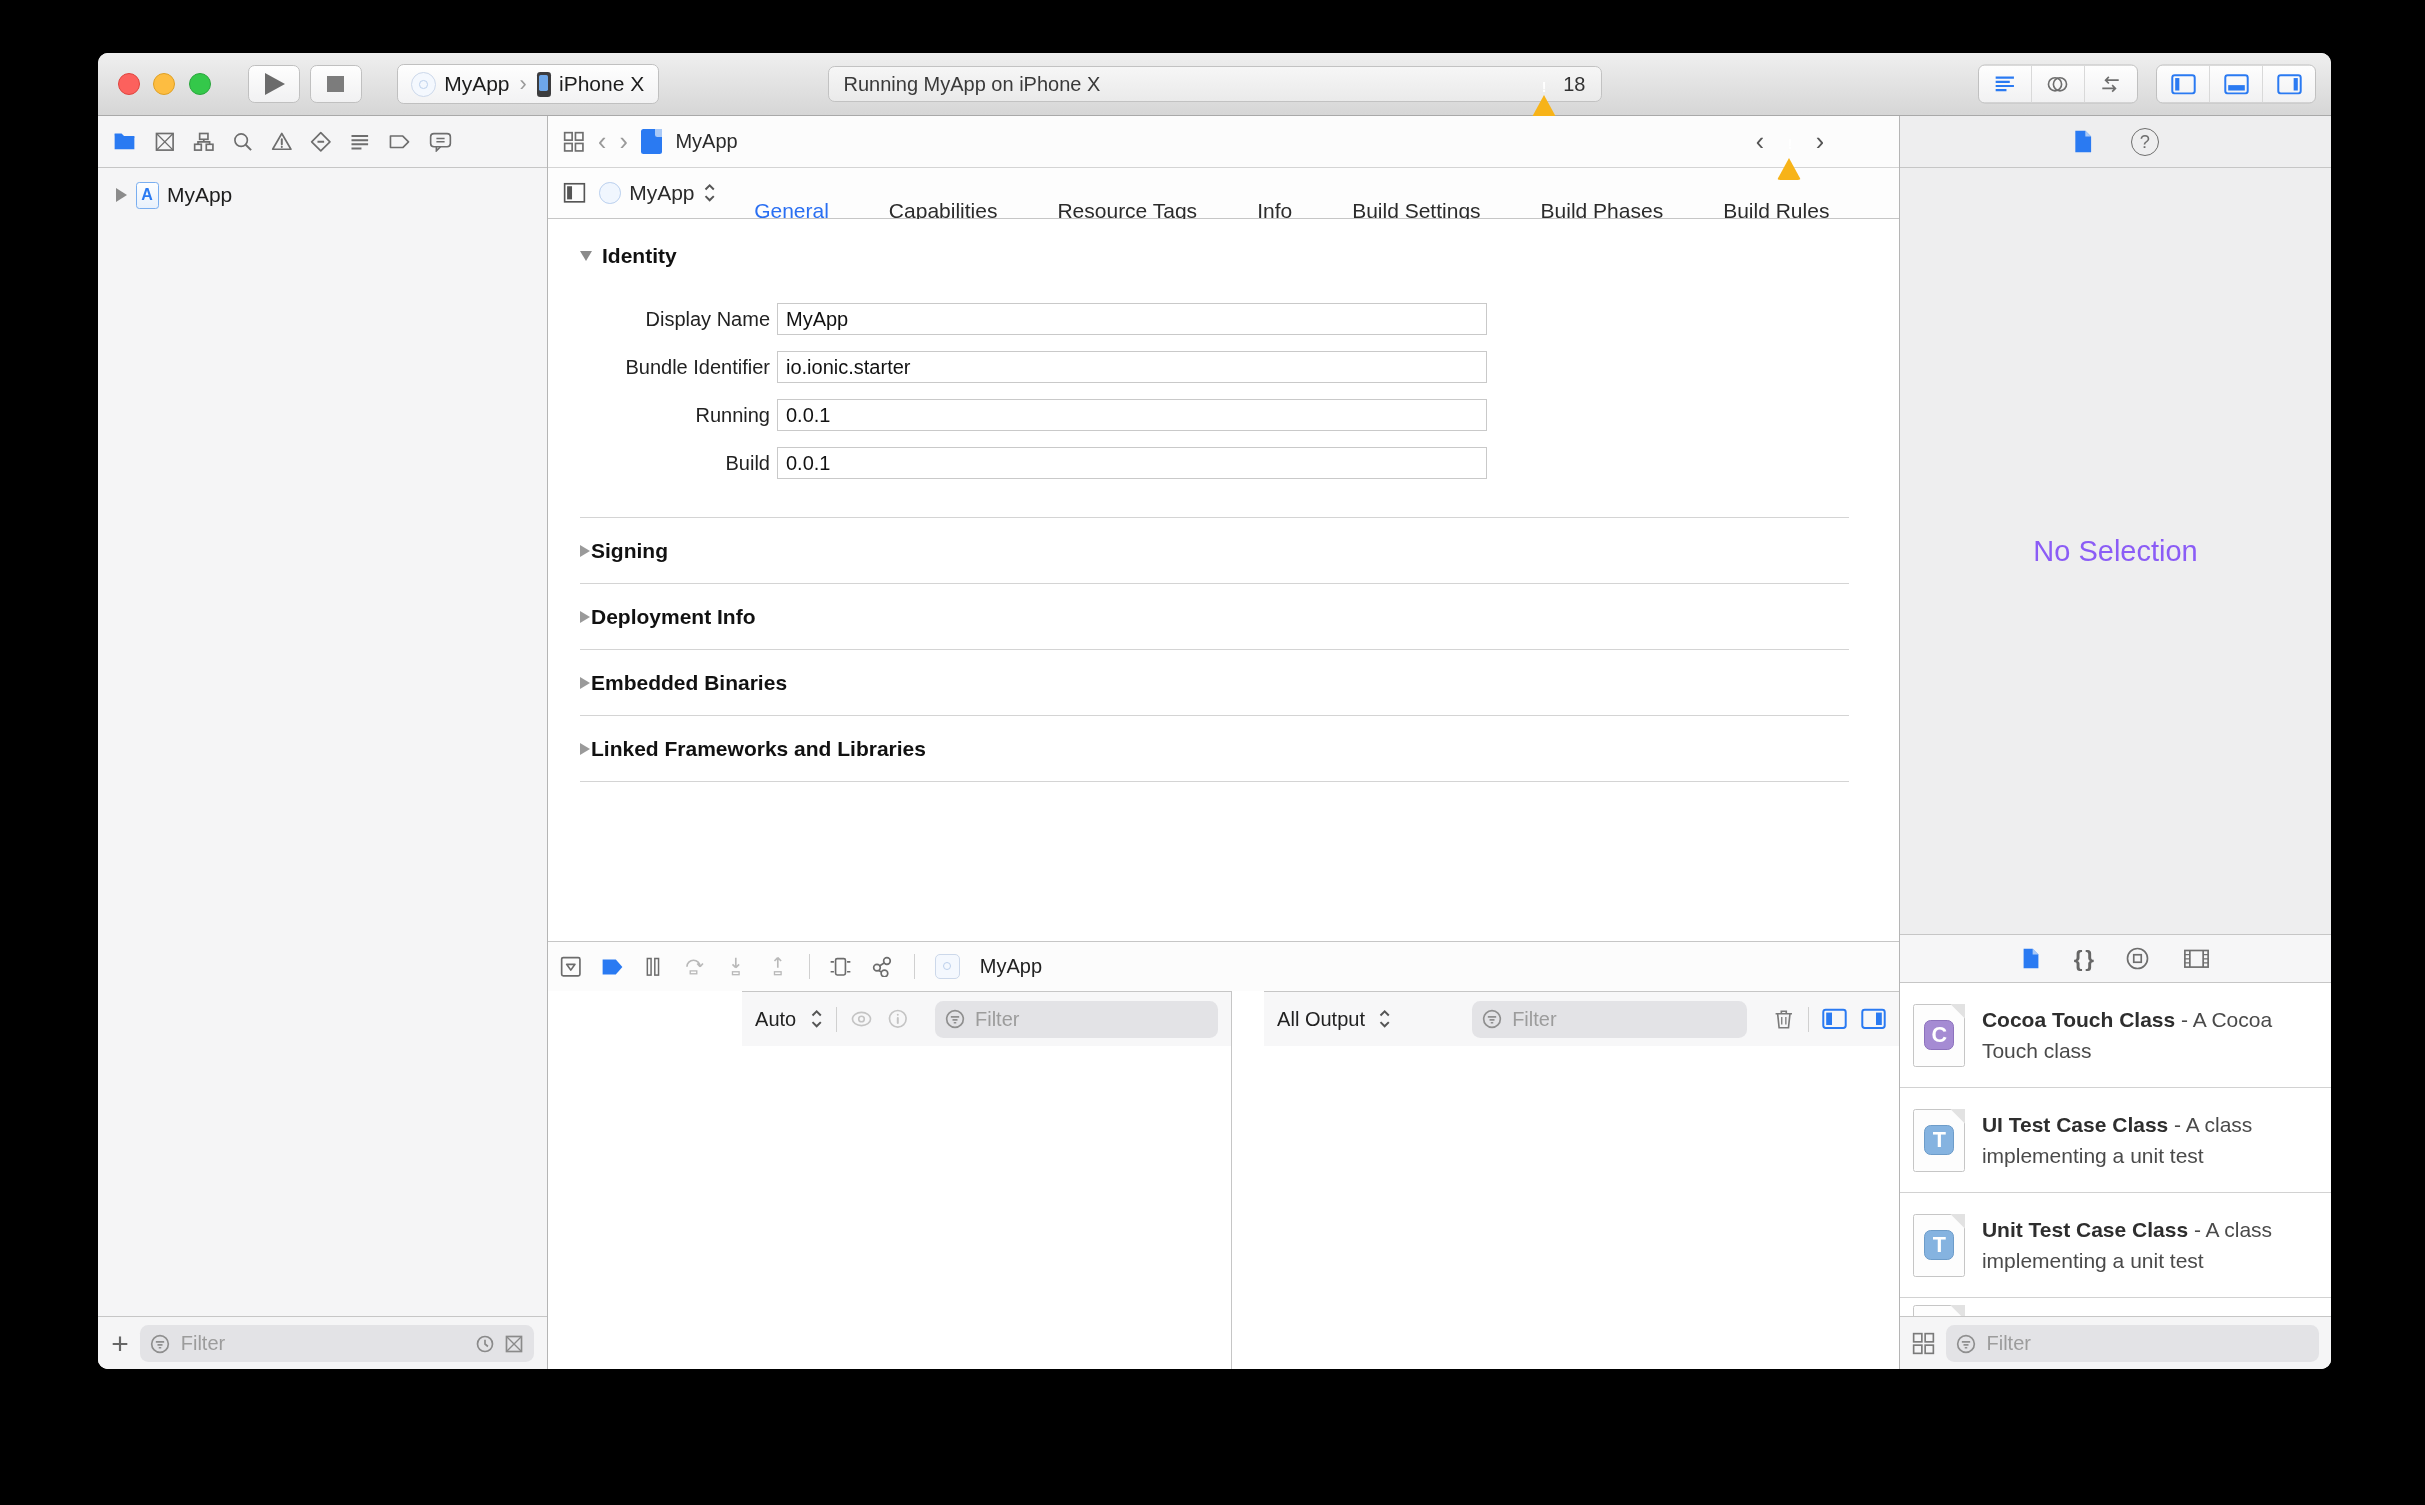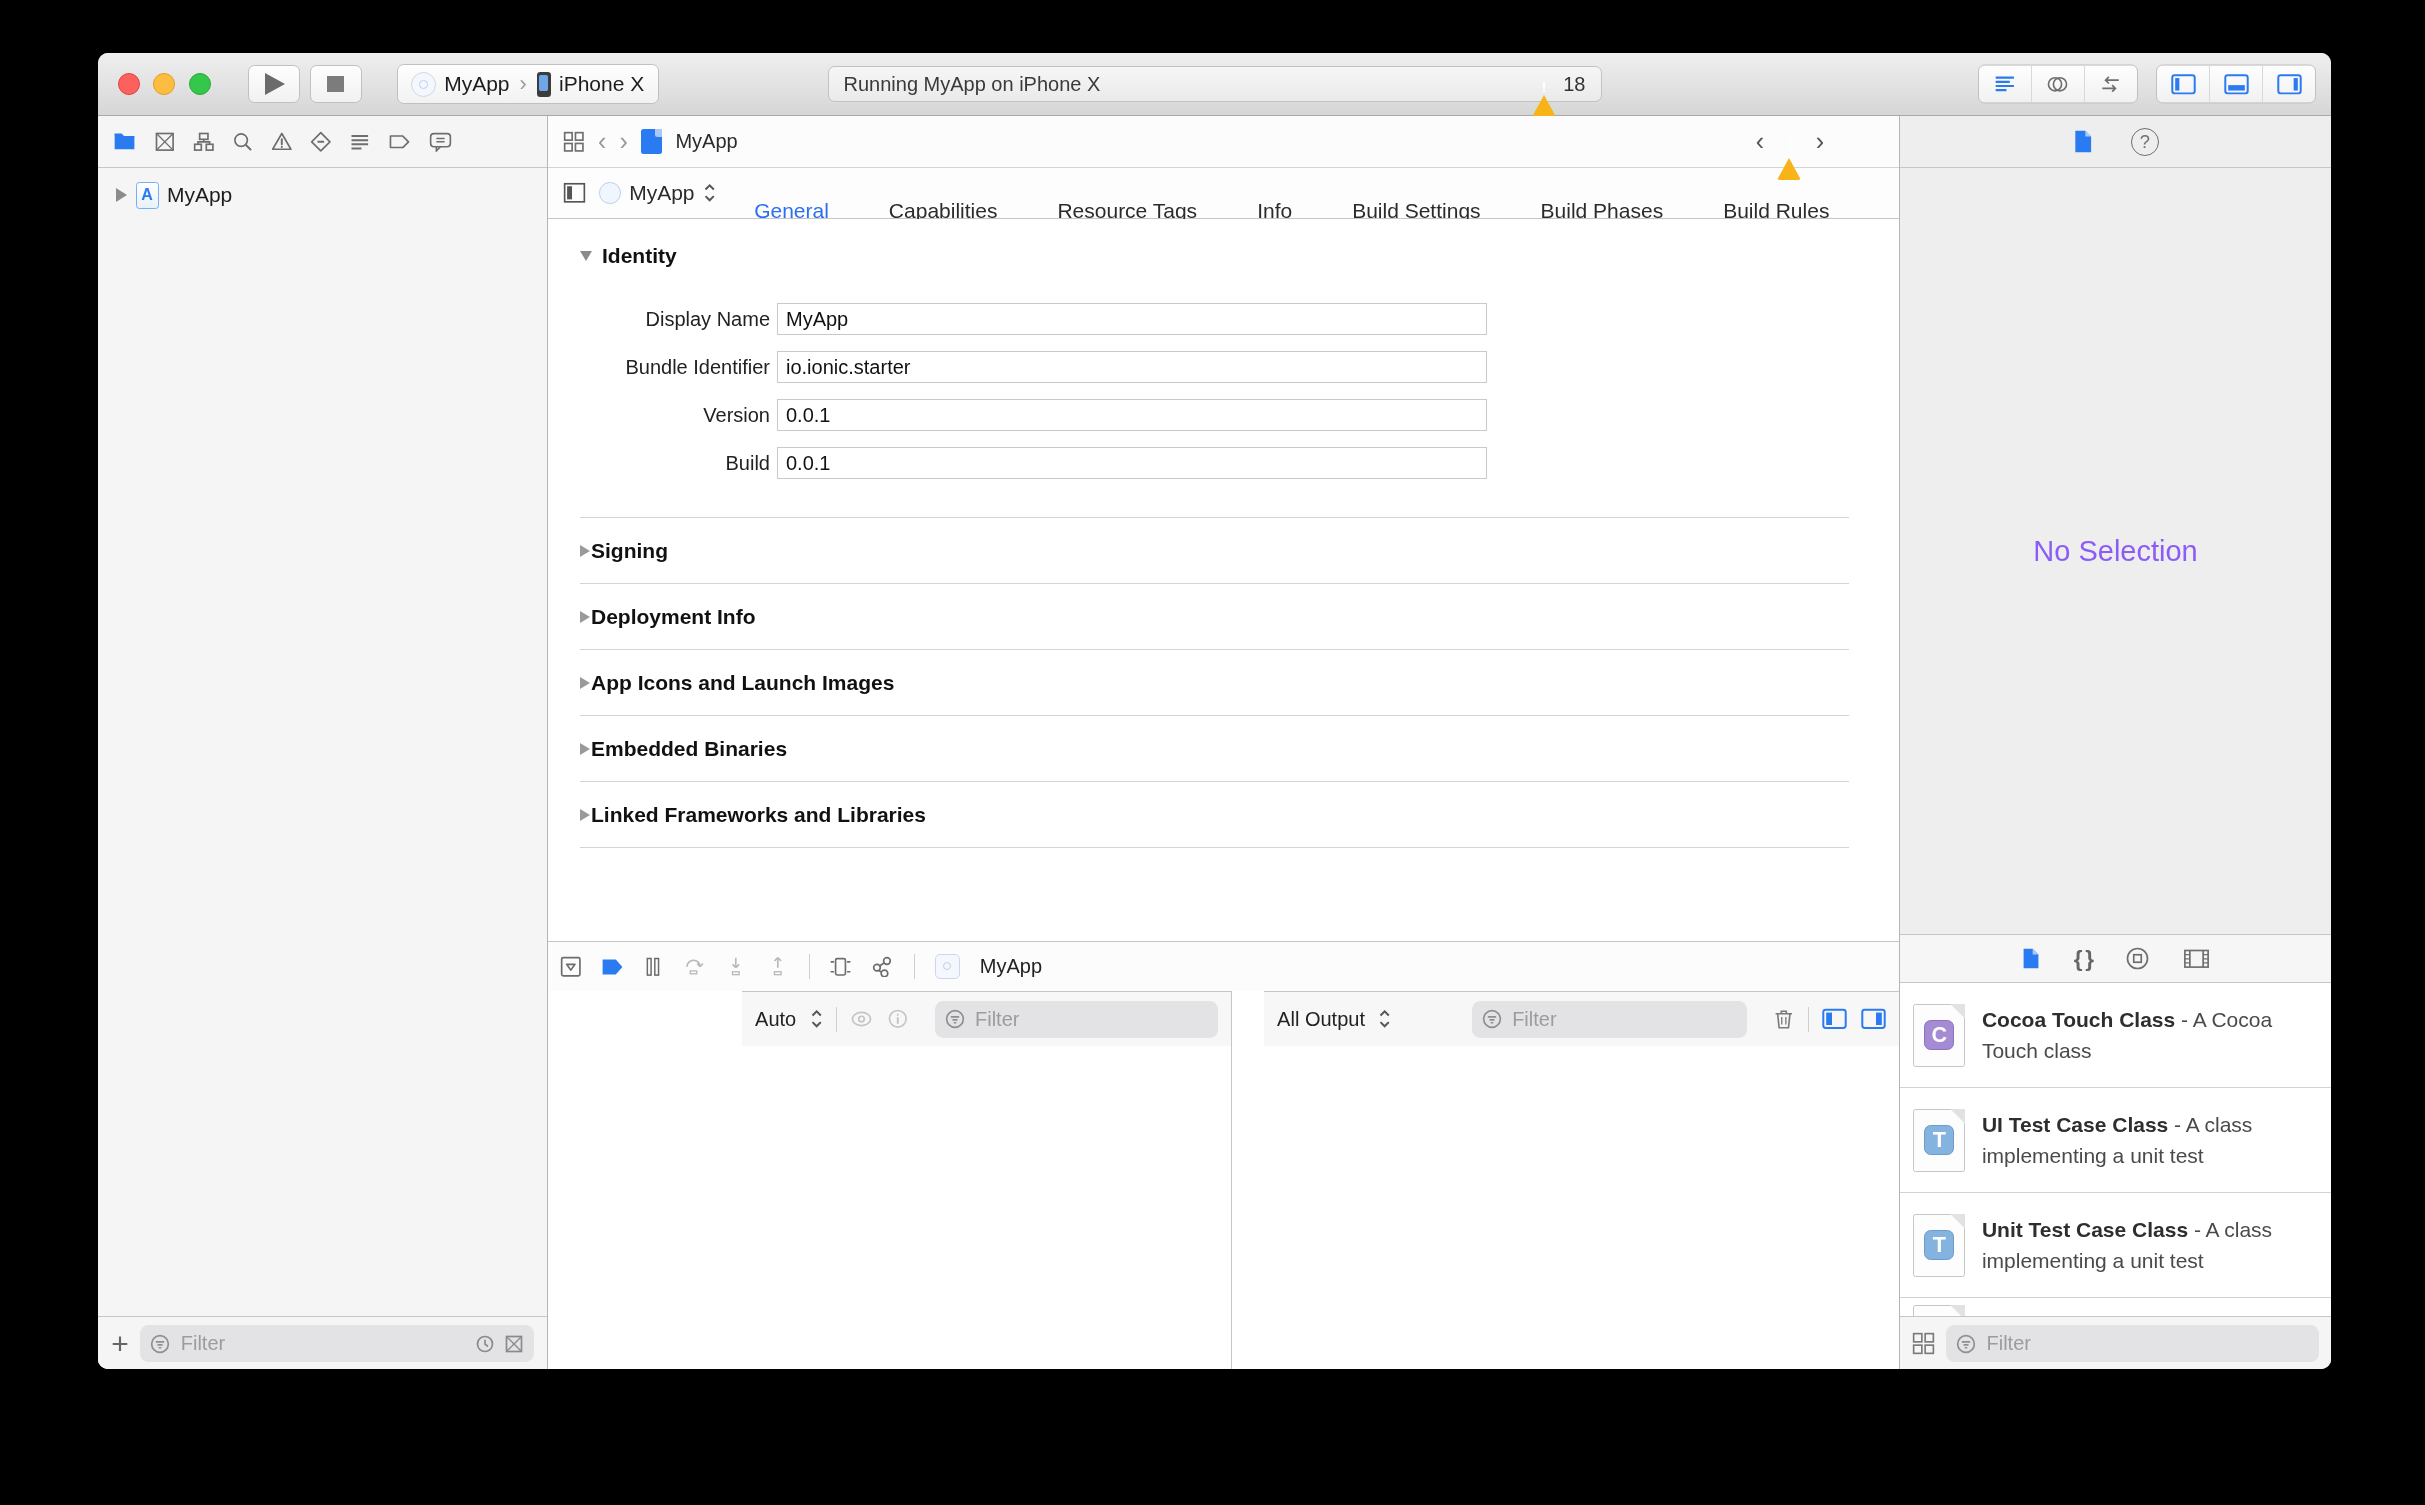--- a/index.html
+++ b/index.html
@@ -330,40 +330,36 @@
         <div class="form">
           <div class="form-row">
             <label>Display Name</label>
             <input value="MyApp" style="">
           </div>
           <div class="form-row">
             <label>Bundle Identifier</label>
             <input value="io.ionic.starter" style="">
           </div>
           <div class="form-row">
-            <label>Version</label>
+            <label>Running</label>
             <input value="0.0.1" style="">
           </div>
           <div class="form-row">
             <label>Build</label>
             <input value="0.0.1" style="">
           </div>
         </div>
         <div class="collapse-list">
           <div class="collapse-row">
             <div class="disc-right"></div>
             <span>Signing</span>
           </div>
           <div class="collapse-row">
             <div class="disc-right"></div>
             <span>Deployment Info</span>
-          </div>
-          <div class="collapse-row">
-            <div class="disc-right"></div>
-            <span>App Icons and Launch Images</span>
           </div>
           <div class="collapse-row">
             <div class="disc-right"></div>
             <span>Embedded Binaries</span>
           </div>
           <div class="collapse-row">
             <div class="disc-right"></div>
             <span>Linked Frameworks and Libraries</span>
           </div>
         </div>

